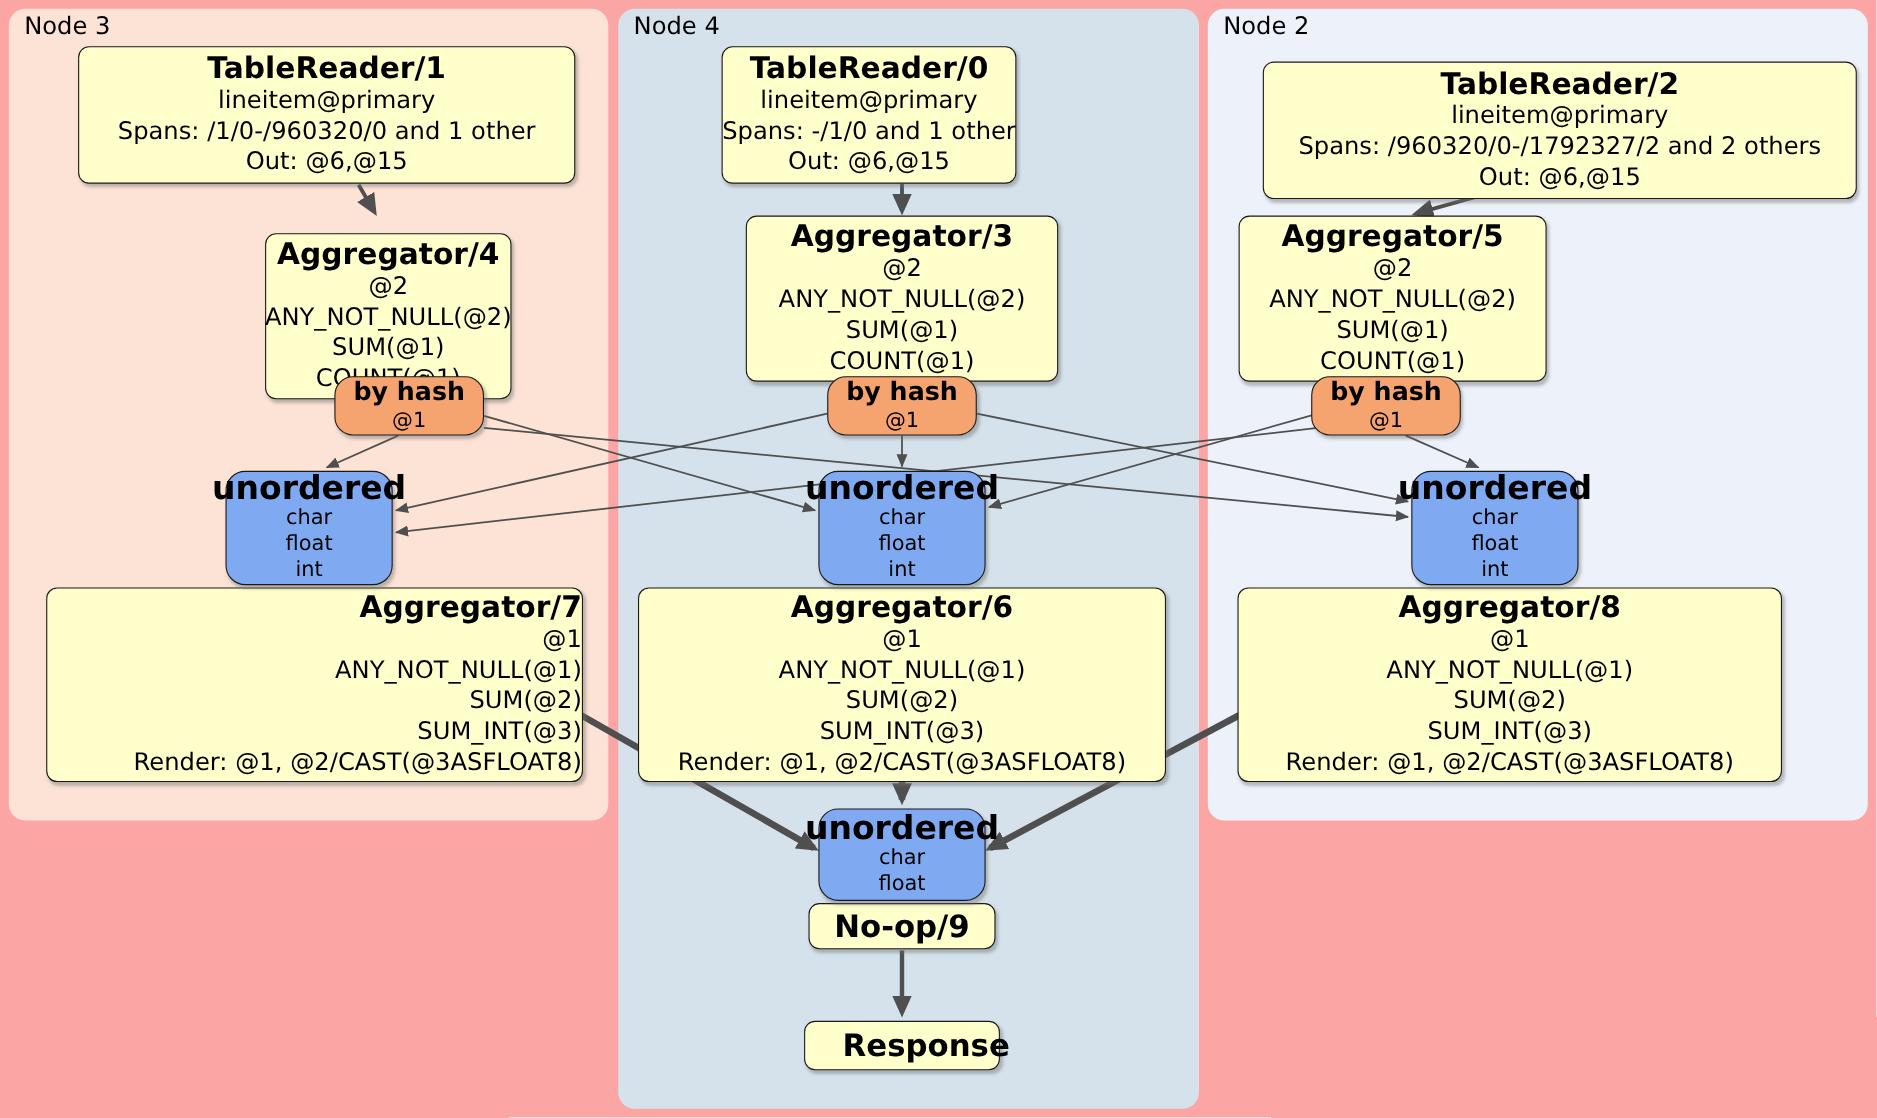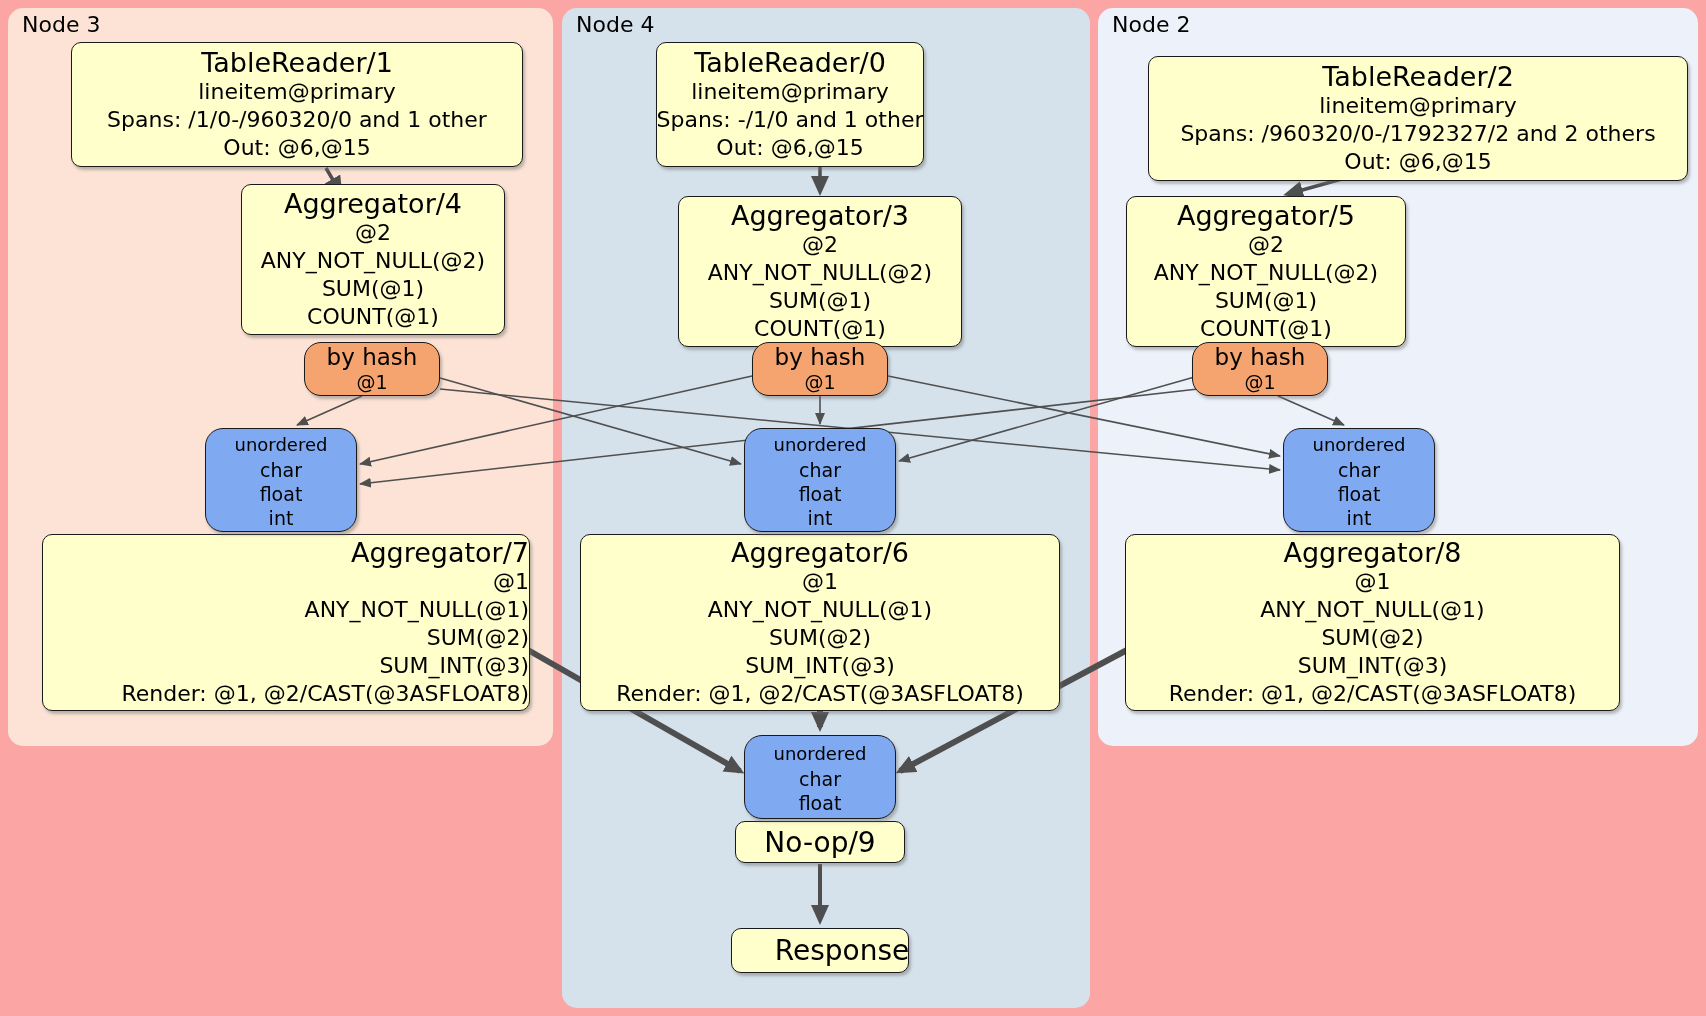--- a/index.html
+++ b/index.html
@@ -4,27 +4,27 @@
 <style>
   html,body{margin:0;padding:0;background:#ffffff;}
   #stage{position:relative;width:1706px;height:1016px;background:#fca5a5;overflow:hidden;
          font-family:"DejaVu Sans","Liberation Sans",sans-serif;color:#000;}
   .region{position:absolute;border-radius:15px;}
   .region-label{position:absolute;font-size:22px;color:#000;}
   #edges{position:absolute;left:0;top:0;z-index:1;}
   .box{position:absolute;z-index:2;display:flex;flex-direction:column;justify-content:center;
        align-items:center;text-align:center;background:#FFFFCC;border:1.4px solid #1a1a1a;
        border-radius:10px;box-shadow:2px 3px 3px rgba(110,110,110,0.45);box-sizing:border-box;}
-  .box .t{font-weight:400;font-size:27px;line-height:31px;white-space:nowrap;}
+  .box .t{font-weight:700;font-size:27px;line-height:31px;white-space:nowrap;}
   .box .l{font-size:22px;line-height:28px;white-space:nowrap;}
   .router{background:#F5A470;border-radius:17px;z-index:3;}
   .router .t{font-size:23px;line-height:26px;}
   .router .l{font-size:19px;line-height:24px;}
   .sync{background:#7FA9F1;border-radius:18px;z-index:3;}
-  .sync .t{font-size:18px;line-height:27px;}
+  .sync .t{font-size:30px;line-height:27px;}
   .sync .l{font-size:19px;line-height:24px;}
   .small-title .t{font-size:28px;}
 </style>
 </head>
 <body>
 
 <div id="stage">
 
   <div class="region" style="left:8px;top:8px;width:545px;height:738px;background:#FCE3D5;"></div>
   <div class="region" style="left:562px;top:8px;width:528px;height:1000px;background:#D5E2EC;"></div>
@@ -65,21 +65,21 @@
     <line x1="820" y1="864" x2="820" y2="920" stroke="#4F4F4F" stroke-width="4" marker-end="url(#arr-l)"></line>
   </svg>
 
   <div class="box" style="left:71px;top:42px;width:452px;height:125px;">
     <div class="t">TableReader/1</div>
     <div class="l">lineitem@primary</div>
     <div class="l">Spans: /1/0-/960320/0 and 1 other</div>
     <div class="l">Out: @6,@15</div>
   </div>
 
-  <div class="box" style="left:241px;top:184px;width:264px;height:151px;">
+  <div class="box" style="left:241px;top:212px;width:224px;height:151px;">
     <div class="t">Aggregator/4</div>
     <div class="l">@2</div>
     <div class="l">ANY_NOT_NULL(@2)</div>
     <div class="l">SUM(@1)</div>
     <div class="l">COUNT(@1)</div>
   </div>
 
   <div class="box router" style="left:304px;top:342px;width:136px;height:54px;">
     <div class="t">by hash</div>
     <div class="l">@1</div>

